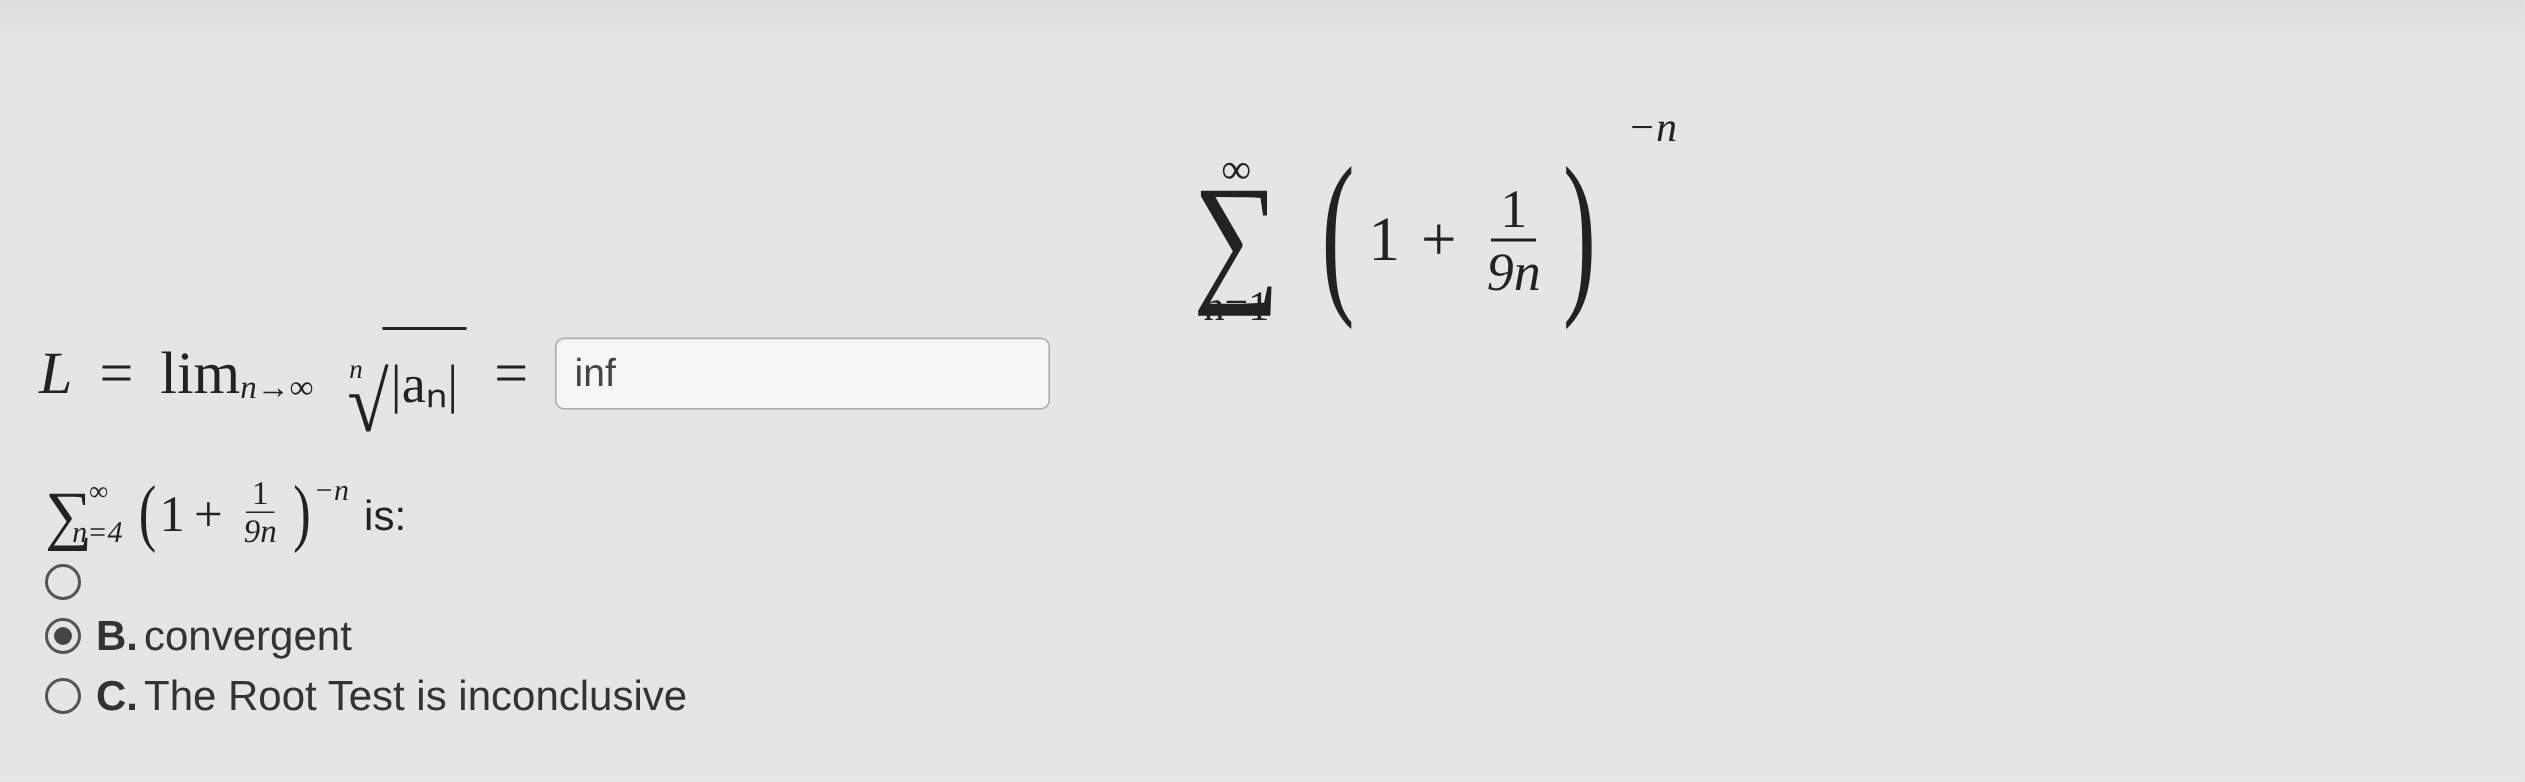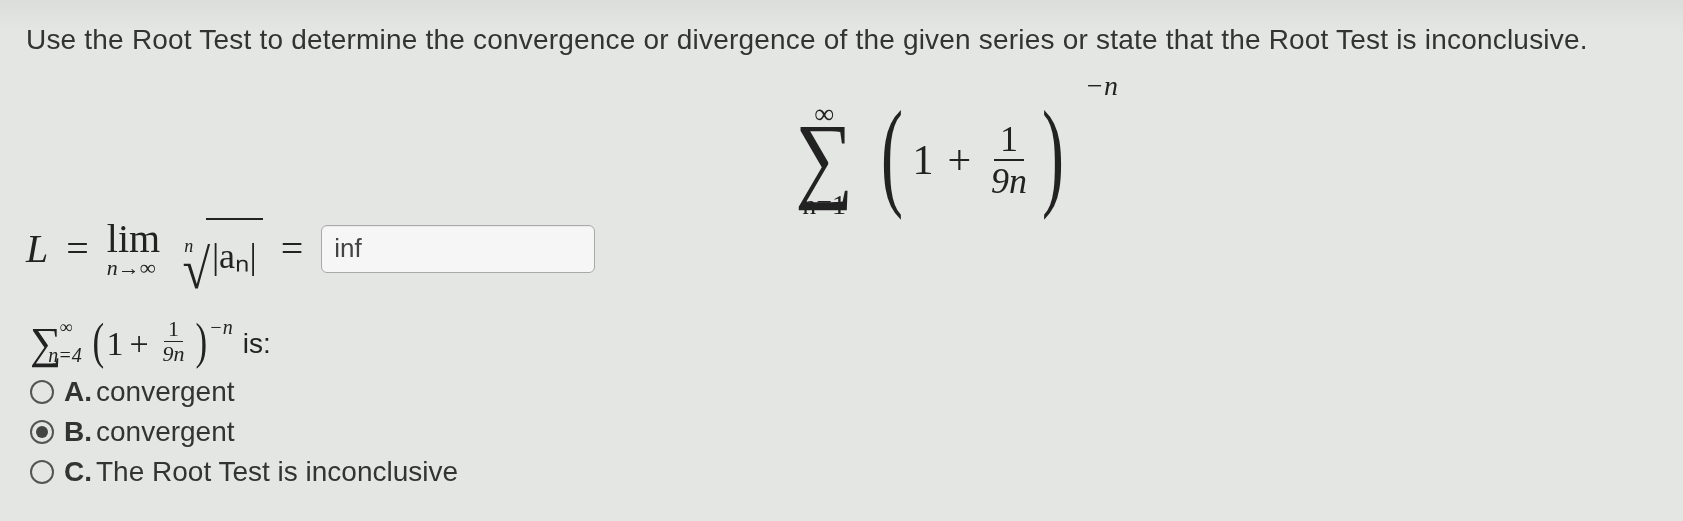--- a/index.html
+++ b/index.html
@@ -104,22 +104,21 @@
     align-items: center;
     gap: 12px;
     font-family: 'Cambria Math', 'STIX', 'Times New Roman', serif;
     font-size: 40px;
     color: #222;
   }
   .L-row .ital { font-style: italic; }
   .L-row .eq { margin: 0 6px; }
   .lim-wrap {
     display: flex;
-    flex-direction: column;
-    align-items: flex-start;
+    align-items: flex-end;
     line-height: 1;
   }
   .lim-top { font-size: 40px; }
   .lim-bot { font-size: 22px; font-style: italic; margin-top: -2px;}
   .root-wrap {
     display: flex;
     align-items: flex-end;
     position: relative;
   }
   .root-index {
@@ -142,21 +141,21 @@
     font-size: 36px;
     margin-left: -6px;
     text-align: center;
   }
   .radicand .bar { display:inline-block; font-style: normal;}
   .input-box {
     border: 1px solid #a9a9a9;
     background: #f5f6f5;
     border-radius: 6px;
     height: 48px;
-    width: 274px;
+    width: 330px;
     font-size: 26px;
     font-family: Arial, sans-serif;
     padding: 6px 12px;
     color: #444;
     outline: none;
     box-shadow: 0 1px 1px rgba(0,0,0,0.05) inset;
   }
   .enter-hint {
     font-size: 29px;
     font-family: Arial, sans-serif;
@@ -255,21 +254,20 @@
     background: #444;
     border-radius: 50%;
   }
   .opt-row b { font-weight: bold; margin-right: 4px;}
 </style>
 </head>
 <body>
 
 <div class="page">
 
-  <div class="instruction">Use the Root Test to determine the convergence or divergence of the given series or state that the Root Test is inconclusive.</div>
 
   <div class="series-display">
     <div class="sigma-wrap">
       <div class="sigma-top">∞</div>
       <div class="sigma">∑</div>
       <div class="sigma-bottom">n=1</div>
     </div>
     <div class="paren-big">
       <span class="lp">(</span>
       <span class="paren-content">
@@ -313,21 +311,20 @@
       <span class="den">9n</span>
     </span>
     <span class="paren2">)</span>
     <span class="exp2">−n</span>
     <span class="is-text">is:</span>
   </div>
 
   <div class="options">
     <div class="opt-row">
       <span class="radio"></span>
-      <span><b>A.</b><span>convergent</span></span>
     </div>
     <div class="opt-row">
       <span class="radio checked"></span>
       <span><b>B.</b><span>convergent</span></span>
     </div>
     <div class="opt-row">
       <span class="radio"></span>
       <span><b>C.</b><span>The Root Test is inconclusive</span></span>
     </div>
   </div>

